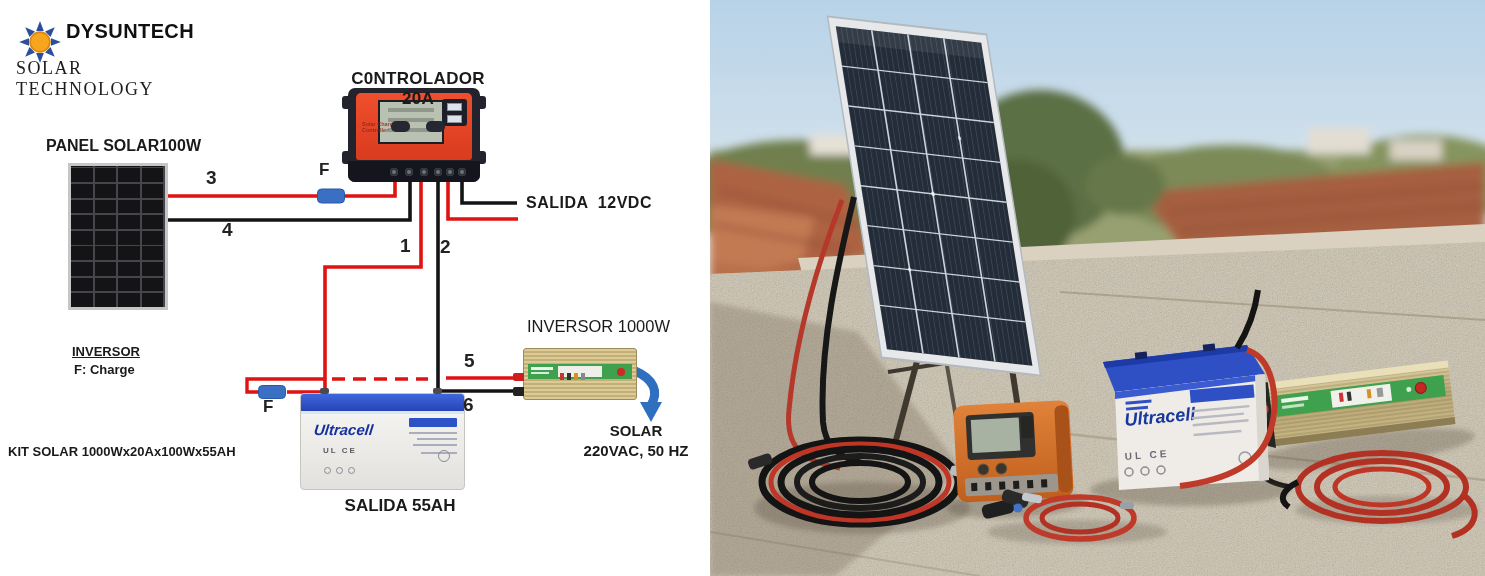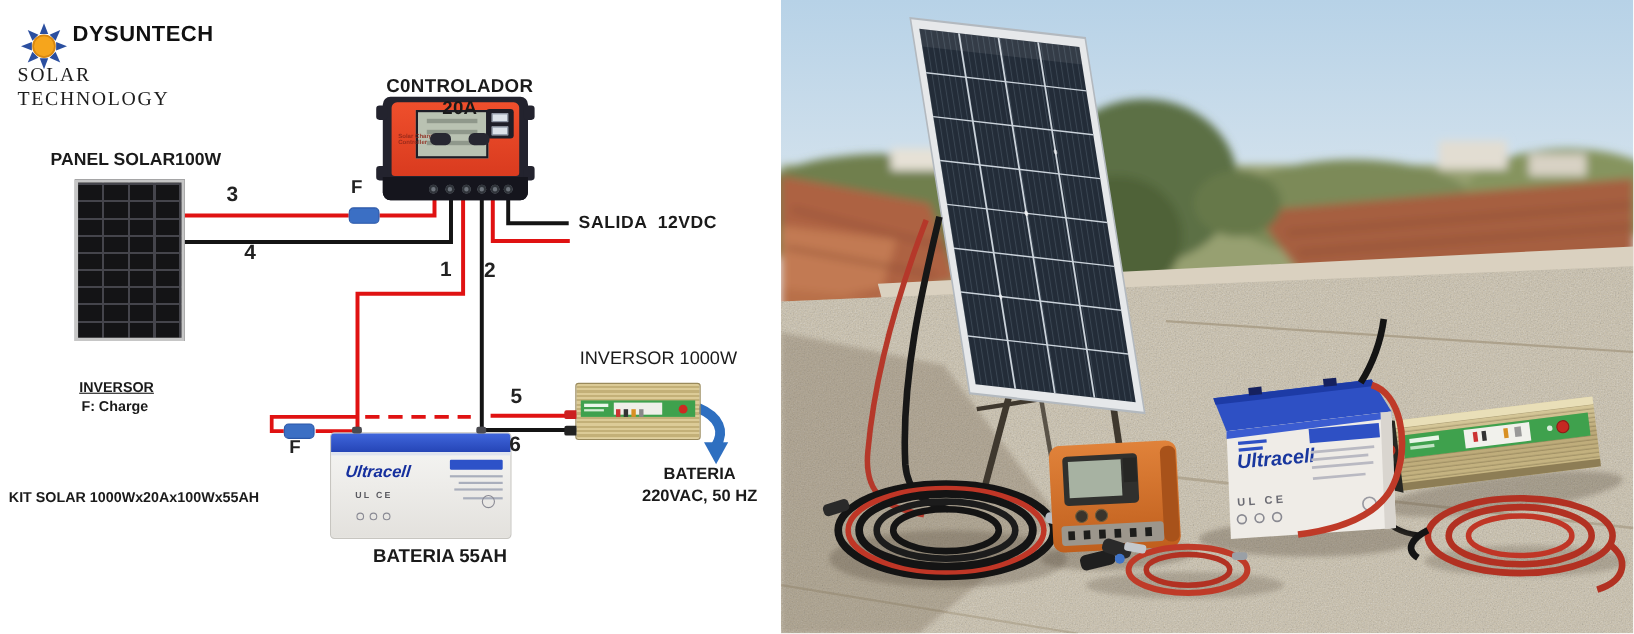--- a/index.html
+++ b/index.html
@@ -195,27 +195,27 @@
       </div>
       <div class="t-red"></div>
       <div class="t-blk"></div>
     </div>
 
     <div class="lbl" id="lbl-controller">C0NTROLADOR 20A</div>
     <div class="lbl" id="lbl-panel">PANEL SOLAR100W</div>
     <div class="lbl" id="lbl-salida-dc">SALIDA  12VDC</div>
     <div class="lbl" id="lbl-inversor">INVERSOR 1000W</div>
     <div class="lbl" id="lbl-salida-ac">
-      <div>BATERIA</div>
+      <div>SOLAR</div>
       <div>220VAC, 50 HZ</div>
     </div>
     <div class="lbl" id="lbl-leyenda">INVERSOR</div>
     <div class="lbl" id="lbl-fusible">F: Charge</div>
     <div class="lbl" id="lbl-subtitle">KIT SOLAR 1000Wx20Ax100Wx55AH</div>
-    <div class="lbl" id="lbl-bateria">BATERIA 55AH</div>
+    <div class="lbl" id="lbl-bateria">SALIDA 55AH</div>
 
     <div class="lbl wnum" id="w3">3</div>
     <div class="lbl wnum" id="wFt">F</div>
     <div class="lbl wnum" id="w4">4</div>
     <div class="lbl wnum" id="w1">1</div>
     <div class="lbl wnum" id="w2">2</div>
     <div class="lbl wnum" id="wFb">F</div>
     <div class="lbl wnum" id="w5">5</div>
     <div class="lbl wnum" id="w6">6</div>
   </div>

